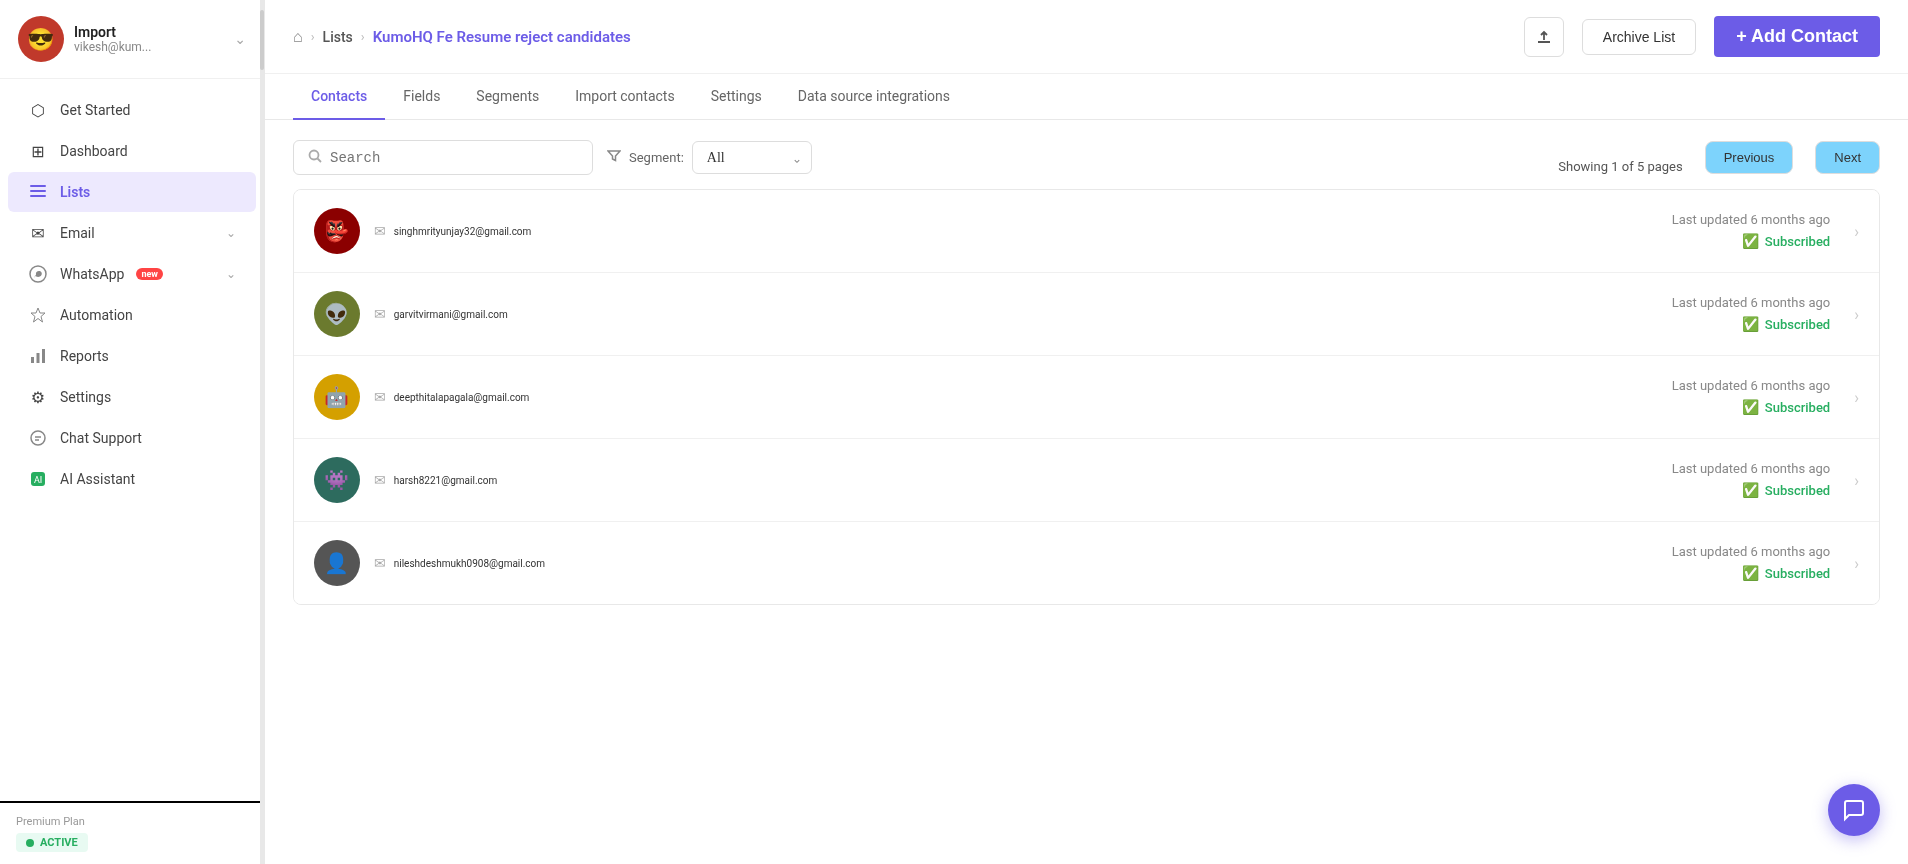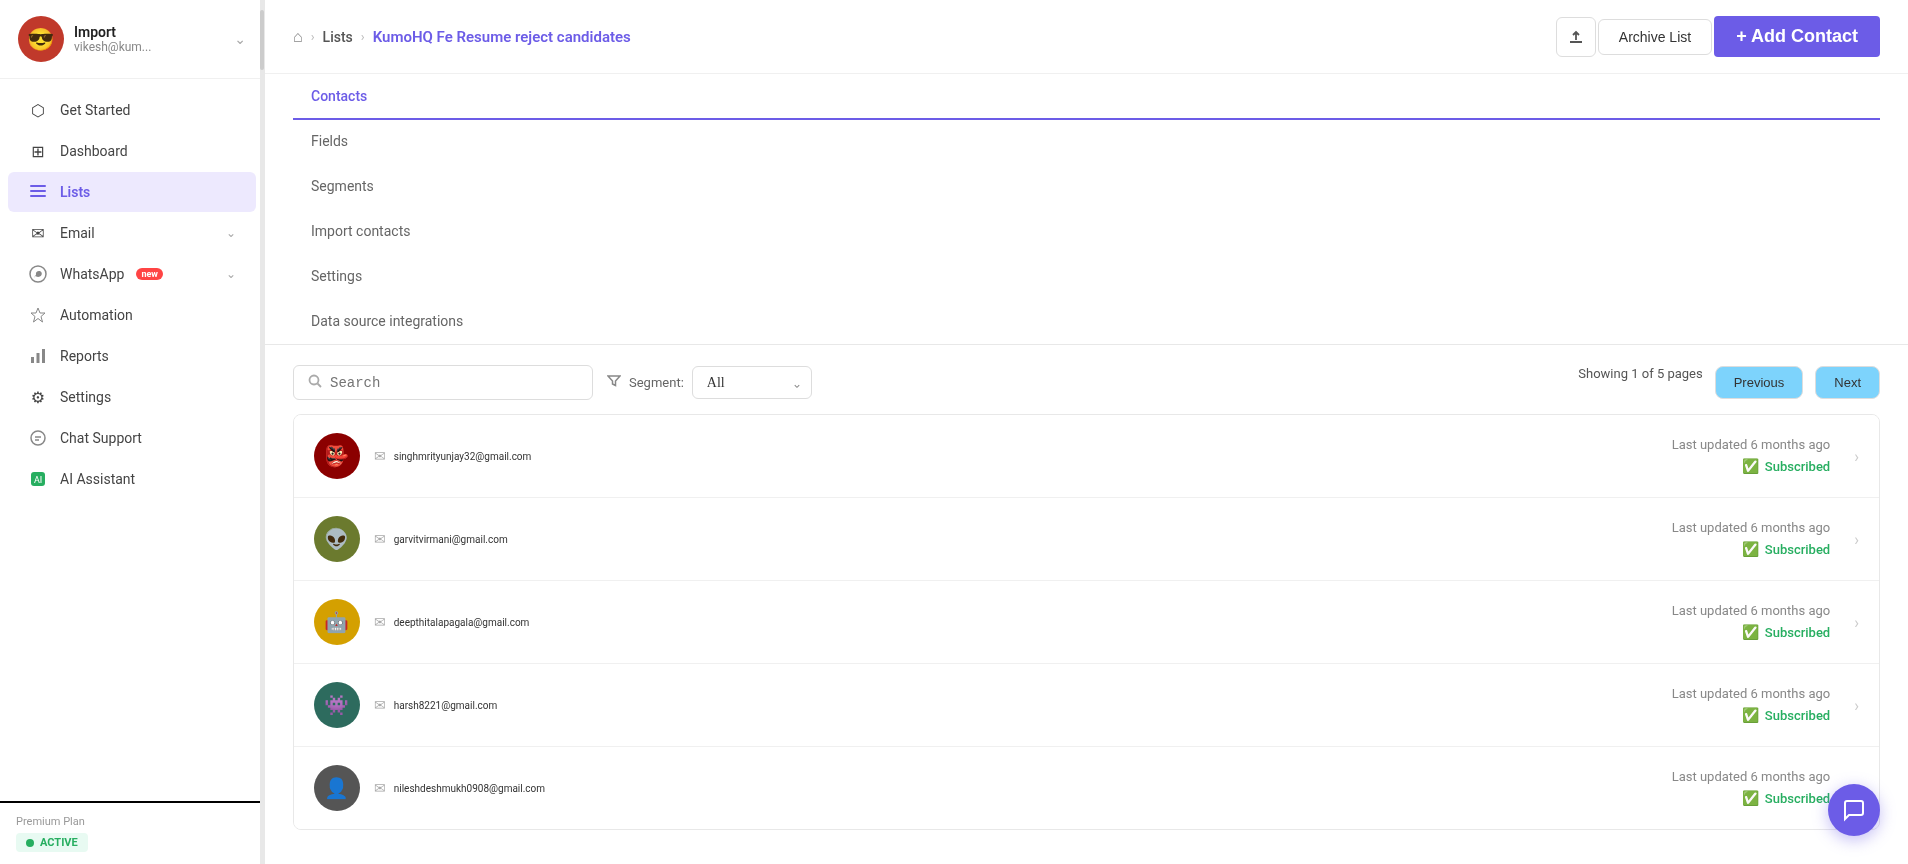--- a/index.html
+++ b/index.html
@@ -123,21 +123,21 @@
       flex: 1;
     }
     .breadcrumb-home {
       color: #888;
       font-size: 16px;
     }
     .breadcrumb-sep { color: #bbb; font-size: 13px; }
     .breadcrumb-lists { color: #555; font-size: 14px; font-weight: 500; }
     .breadcrumb-title { color: #6c5ce7; font-size: 15px; font-weight: 600; }
 
-    .header-actions { display: flex; gap: 2px; align-items: center; padding-left: 32px; }
+    .header-actions { display: flex; gap: 18px; align-items: center; padding-left: 32px; }
     .btn-upload {
       width: 40px;
       height: 40px;
       border: 1.5px solid #ddd;
       border-radius: 6px;
       background: #fff;
       display: flex;
       align-items: center;
       justify-content: center;
       cursor: pointer;
@@ -167,21 +167,20 @@
       align-items: center;
       gap: 6px;
     }
 
     
     .tabs {
       display: flex;
       gap: 0;
       padding: 0 28px;
       border-bottom: 1px solid #e8e8e8;
-      flex-direction: column;
     }
     .tab-item {
       padding: 14px 18px;
       font-size: 14px;
       color: #666;
       cursor: pointer;
       border-bottom: 2px solid transparent;
       margin-bottom: -1px;
     }
     .tab-item.active {
@@ -258,22 +257,22 @@
       color: #888;
       pointer-events: none;
       font-size: 12px;
     }
 
     .pagination-info {
       margin-left: auto;
       font-size: 13px;
       color: #555;
       display: flex;
-      align-items: flex-start;
-      gap: 12px;
+      align-items: flex-end;
+      gap: 22px;
     }
     .btn-prev, .btn-next {
       padding: 8px 18px;
       border: 1.5px solid #ddd;
       border-radius: 8px;
       background: #7dd3fc;
       font-size: 13px;
       color: #333;
       cursor: pointer;
       font-weight: 500;

